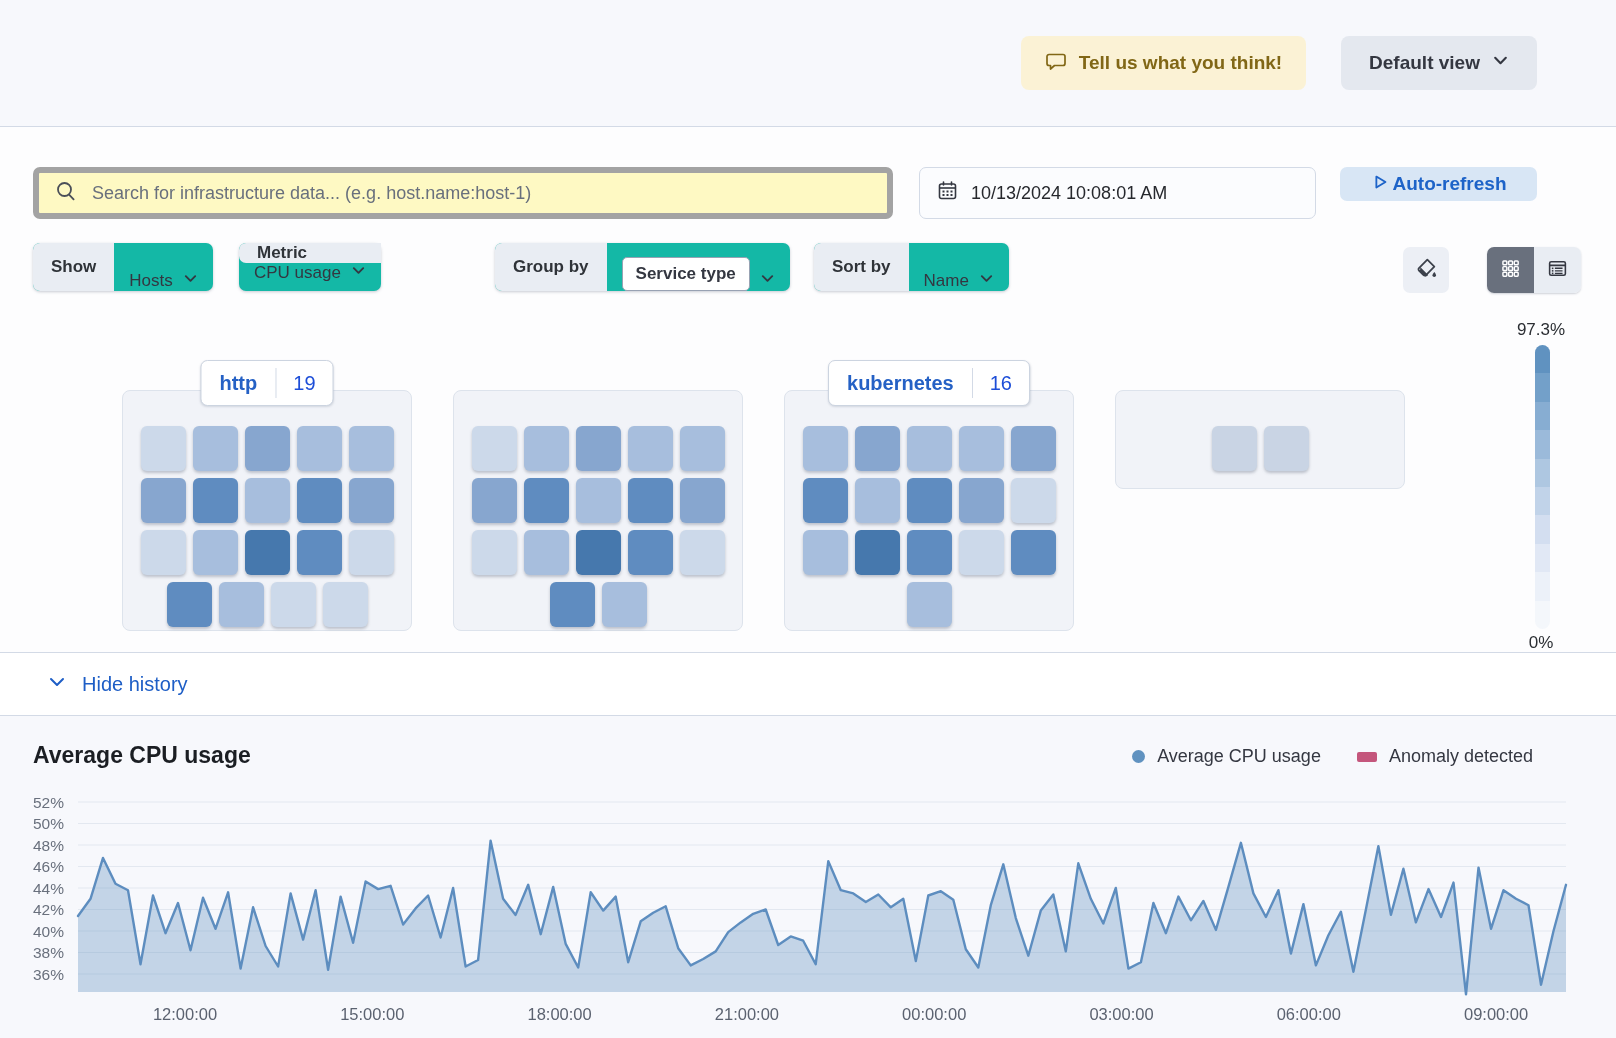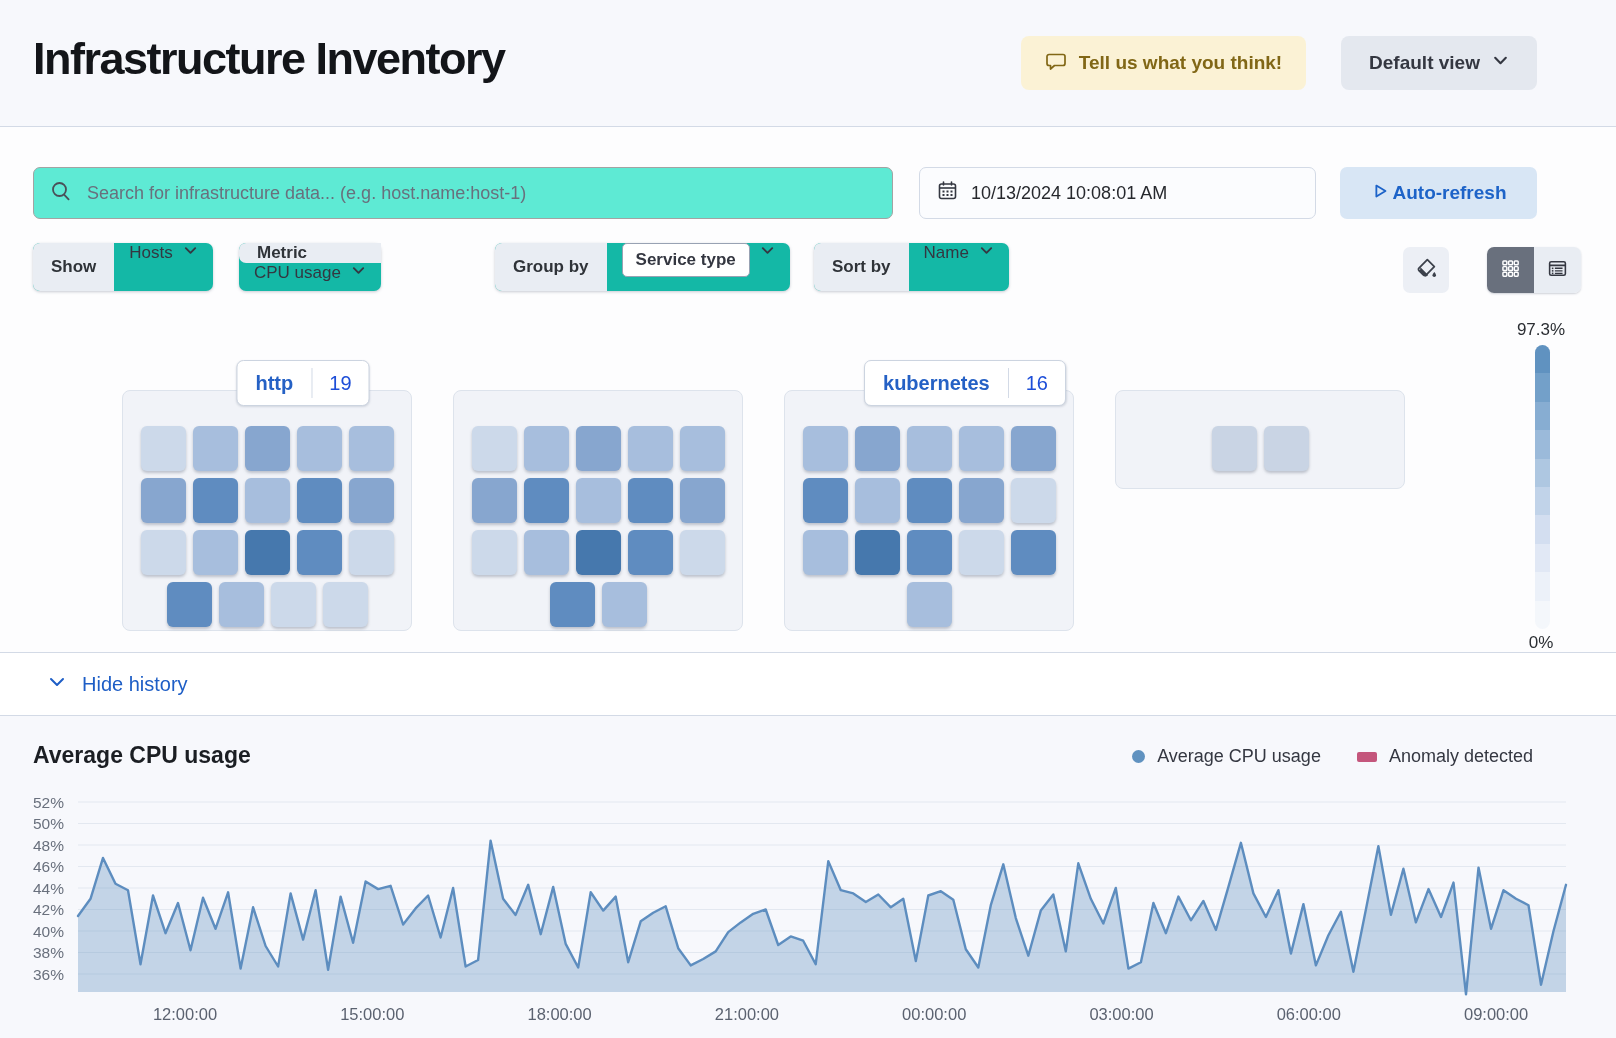--- a/index.html
+++ b/index.html
@@ -16,39 +16,39 @@
     font-size:45px; font-weight:700; letter-spacing:-1.5px; color:#131519; }
   .btn { display:flex; align-items:center; justify-content:center; cursor:pointer; }
   .btn-feedback { position:absolute; left:1021px; top:36px; width:285px; height:54px;
     background:#fbf2d5; border-radius:8px; gap:12px;
     color:#816716; font-size:19px; font-weight:700; }
   .btn-view { position:absolute; left:1341px; top:36px; width:196px; height:54px;
     background:#e4e8ef; border-radius:8px; gap:12px;
     color:#343741; font-size:19px; font-weight:700; }
   
   .search-box { position:absolute; left:33px; top:167px; width:860px; height:52px;
-    background:#5eead4; border:1px solid #a3a3a3; border-radius:7px;
+    background:#fef9c3; border:6px solid #a3a3a3; border-radius:7px;
     display:flex; align-items:center; padding:0 16px; gap:13px; }
   .search-box input { flex:1; border:none; outline:none; background:transparent;
     font-size:18px; color:#343741; font-family:inherit; }
   .search-box input::placeholder { color:#69707d; }
   .date-box { position:absolute; left:919px; top:167px; width:397px; height:52px;
     background:#fbfcfe; border:1px solid #d3dae6; border-radius:7px;
     display:flex; align-items:center; padding:0 17px; gap:13px;
     font-size:18px; color:#26282d; cursor:pointer; }
-  .btn-refresh { position:absolute; left:1340px; top:167px; width:197px; height:52px;
+  .btn-refresh { position:absolute; left:1340px; top:167px; width:197px; height:34px;
     background:#d8e6f5; border-radius:7px; gap:2px;
     color:#1d63c8; font-size:19px; font-weight:700; }
   
   .fgroup { position:absolute; top:243px; height:48px; background:#14b8a6; border-radius:7px;
     box-shadow:0 1px 3px rgba(100,110,130,.35); display:flex; align-items:stretch;
     font-size:17px; cursor:pointer; }
   .flabel { background:#e9edf3; border-radius:7px 0 0 7px; display:flex; align-items:center;
     padding:0 18px; font-weight:700; color:#2f3338; }
-  .fvalue { display:flex; align-items:flex-start; padding:0 15px; gap:10px; color:#343741;
+  .fvalue { display:flex; align-items:flex-end; padding:0 15px; gap:10px; color:#343741;
     border-radius:0 7px 7px 0; }
   .pill { border:1px solid #98a2b3; border-radius:5px; padding:6px 13px; font-weight:700;
     background:#fff; }
   .btn-paint { position:absolute; left:1403px; top:247px; width:46px; height:46px;
     background:#eceff5; border-radius:7px; }
   .view-toggle { position:absolute; left:1487px; top:247px; height:46px; display:flex;
     border-radius:7px; overflow:hidden; box-shadow:0 1px 2px rgba(100,110,130,.3); }
   .t-grid { width:47px; background:#69707d; display:flex; align-items:center; justify-content:center; cursor:pointer; }
   .t-list { width:47px; background:#e9edf3; display:flex; align-items:center; justify-content:center; cursor:pointer; }
   
@@ -58,21 +58,21 @@
   .legend-min { top:633px; }
   .legend-track { position:absolute; left:1535px; top:345px; width:15px; height:284px;
     border-radius:8px; cursor:pointer; }
   
   .card { position:absolute; top:390px; width:290px; background:#f1f3f8;
     border:1px solid #dde3ec; border-radius:8px;
     display:flex; flex-direction:column; align-items:center; padding-top:35px; gap:7px; }
   .badge { position:absolute; top:-31px; left:50%; transform:translateX(-50%); height:46px;
     background:#fff; border:1px solid #ccd4e0; border-radius:7px;
     display:flex; align-items:center; white-space:nowrap;
-    box-shadow:0 1px 2px rgba(120,130,150,.25);margin-left:36px; }
+    box-shadow:0 1px 2px rgba(120,130,150,.25); }
   .bname { padding:0 18px; color:#2561c5; font-weight:700; font-size:20px; cursor:pointer; }
   .bdiv { width:1px; height:30px; background:#d3dae6; }
   .bcount { padding:0 17px; font-size:20px; color:#1d4ed8; }
   .wrow { display:flex; gap:7px; }
   .sq { width:45px; height:45px; border-radius:6px; box-shadow:0 2px 3px rgba(90,100,120,.35); cursor:pointer; }
   
   .hide-bar { position:absolute; left:0; top:652px; width:1616px; height:64px; background:#fff;
     border-top:1px solid #d3dae6; border-bottom:1px solid #d3dae6;
     display:flex; align-items:center; gap:15px; padding-left:47px;
     color:#1e5ec6; font-size:20px; cursor:pointer; }
@@ -85,21 +85,20 @@
   .cl-item { display:flex; align-items:center; gap:12px; cursor:pointer; }
   .cl-dot { width:13px; height:13px; border-radius:50%; }
   .cl-rect { width:20px; height:10px; border-radius:2px; }
   #history-chart { position:absolute; left:0; top:58px; }
   svg text { font-family:"Liberation Sans","DejaVu Sans",sans-serif; }
 </style>
 </head>
 <body>
 
 <header class="page-header">
-  <h1 class="page-title">Infrastructure Inventory</h1>
 
   <div class="btn btn-view">
     <span>Default view</span>
     <span>
       <svg width="17" height="17" viewBox="0 0 16 16">
           <polyline points="3,5.5 8,10.5 13,5.5" fill="none" stroke="#343741" stroke-width="2" stroke-linecap="round" stroke-linejoin="round"></polyline>
         </svg>
     </span>
   </div>
 

